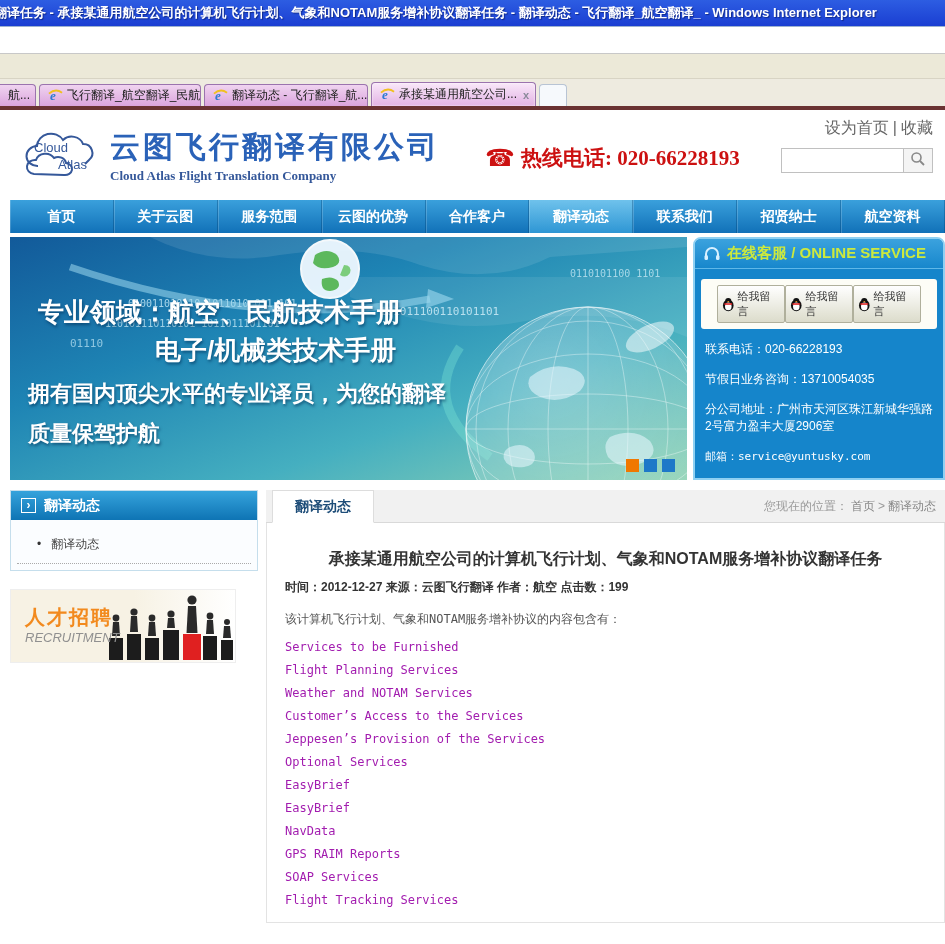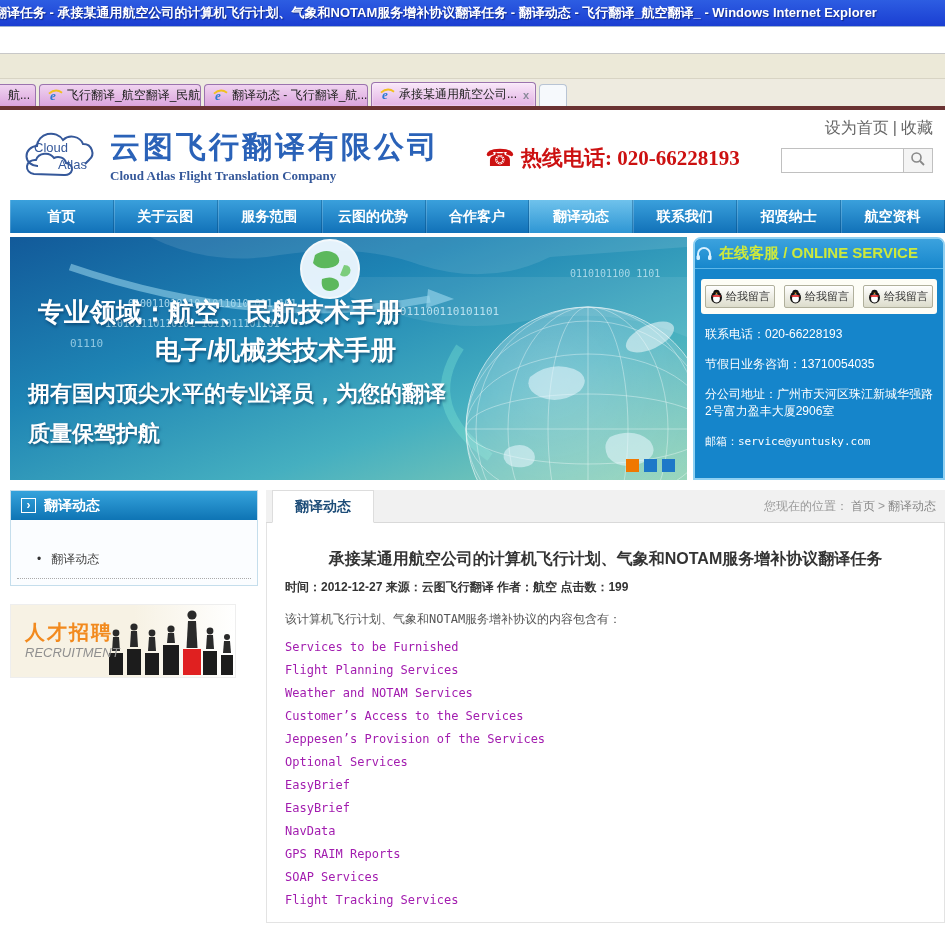--- a/index.html
+++ b/index.html
@@ -61,39 +61,39 @@
   .banner .l2 { left:145px; top:96px; font-size:26px; }
   .banner .l3 { left:18px; top:142px; font-size:22px; }
   .banner .l4 { left:18px; top:182px; font-size:22px; }
   .dots { position:absolute; right:12px; bottom:8px; display:flex; }
   .dot { width:13px; height:13px; margin-left:5px; background:#1e78c8; cursor:pointer; }
   .dot.on { background:#f07800; }
 
   .service { width:252px; height:243px; margin-left:6px; background:#1585cb;
     border:2px solid #8fd0f2; border-radius:8px 8px 0 0; overflow:hidden; flex:none; }
   .service-head { height:30px; background:linear-gradient(#3ba2de,#1787cc);
-    border-bottom:1px solid #5fb8e8; display:flex; align-items:center; padding-left:0;
+    border-bottom:1px solid #5fb8e8; display:flex; align-items:center; padding-left:8px;
     color:#cde93d; font-weight:bold; font-size:15px; }
   .service-head .hp { margin-right:6px; }
-  .qq-box { margin:10px 6px 4px 6px; background:#fdfdf6; border-radius:3px; padding:6px 4px; display:flex; justify-content:space-between; }
+  .qq-box { margin:10px 6px 4px 6px; background:#fdfdf6; border-radius:3px; padding:6px 16px; display:flex; justify-content:space-between; }
   .qq-btn { display:flex; align-items:center; background:linear-gradient(#ffffff,#dcdccb);
     border:1px solid #b0b09c; border-radius:2px; font-size:11px; color:#333; padding:3px 4px; cursor:pointer; }
   .qq-btn svg { margin-right:3px; }
   .contacts { padding:8px 10px; color:#fff; font-size:12px; }
   .contacts p { margin-bottom:13px; line-height:17px; }
   .contacts .mono { font-family:"DejaVu Sans Mono",monospace; font-size:11px; }
 
   .lower { display:flex; margin-top:10px; }
   .side { width:248px; flex:none; }
   .menu-box { border:1px solid #c5deec; }
   .menu-head { height:29px; background:linear-gradient(#35a3dc,#0e74b4); display:flex; align-items:center;
     padding-left:10px; color:#fff; font-weight:bold; font-size:14px; }
   .menu-head .arrow-sq { width:15px; height:15px; border:1px solid #fff; color:#fff; font-size:12px;
     line-height:13px; text-align:center; margin-right:8px; font-weight:bold; }
-  .menu-body { background:#fbfdff; padding:27px 0 6px 0; }
+  .menu-body { background:#fbfdff; padding:12px 0 6px 0; }
   .menu-item { font-size:12px; color:#444; padding:4px 0 10px 26px; cursor:pointer; }
   .menu-item .bullet { margin-right:10px; color:#333; }
   .menu-dotted { border-bottom:1px dotted #aaa; margin:0 6px; }
   .recruit { margin-top:18px; width:226px; height:74px; background:linear-gradient(90deg,#f7f2e4 55%,#ffffff 100%);
     position:relative; overflow:hidden; cursor:pointer; border:1px solid #eee; }
   .recruit .cn { position:absolute; left:14px; top:14px; color:#f28a1e; font-size:20px; font-weight:bold; letter-spacing:2px; }
   .recruit .en { position:absolute; left:14px; top:40px; color:#909090; font-size:13px; font-style:italic; }
   .recruit svg { position:absolute; right:0; top:0; }
 
   .main { flex:1; margin-left:8px; }

